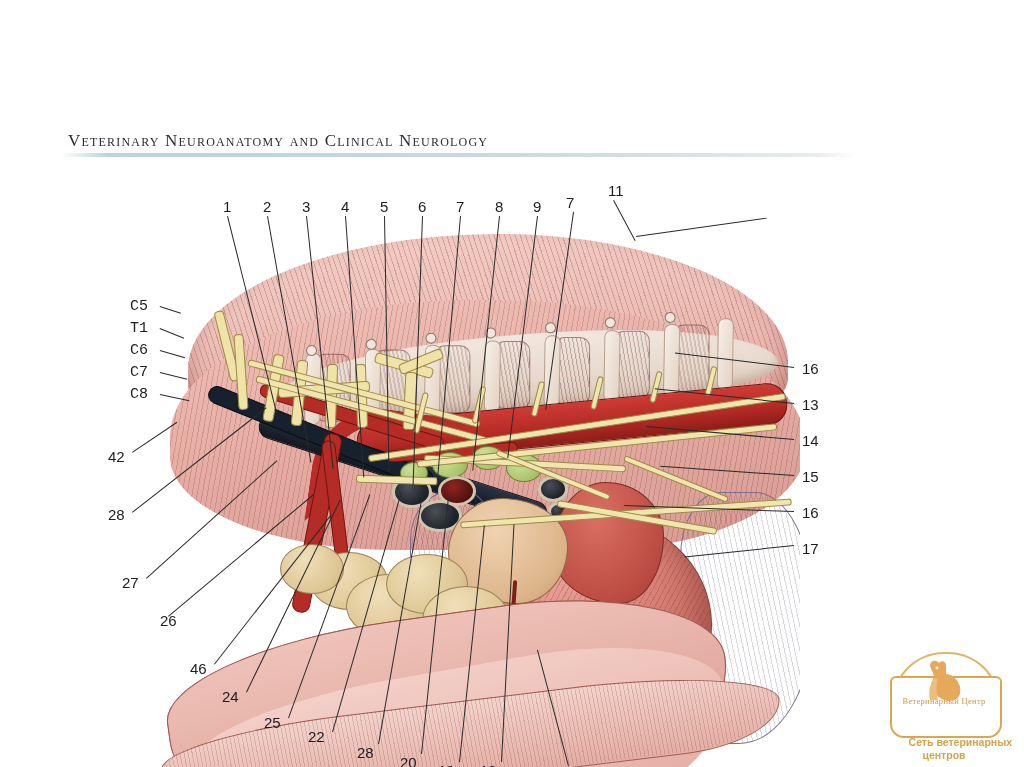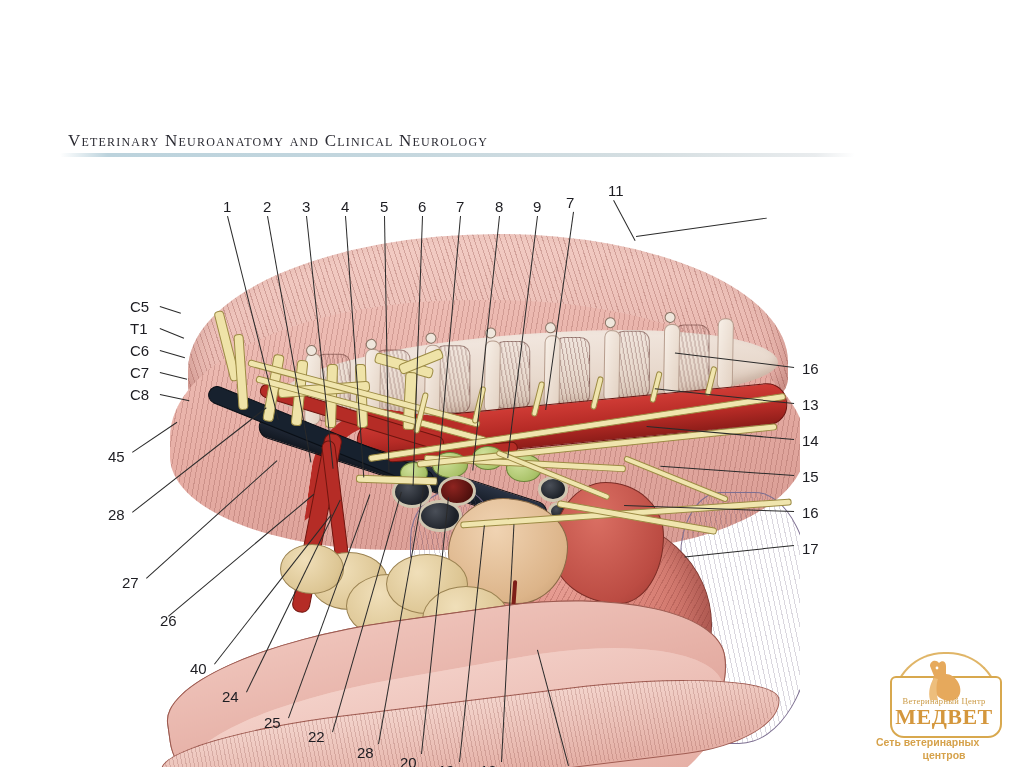--- a/index.html
+++ b/index.html
@@ -222,21 +222,21 @@
   
   .leader{position:absolute;background:#2a2a2a;transform-origin:0 0;height:1px;}
   .lbl{
     position:absolute;
     font-family:"Liberation Sans", sans-serif;
     font-size:15px;color:#1d1d22;
     white-space:nowrap;
   }
   .lbl-spinal{
     position:absolute;
-    font-family:Liberation Sans, sans-serif;
+    font-family:Liberation Mono, monospace;
     font-size:15px;color:#1d1d22;white-space:nowrap;
   }
   .artist{
     position:absolute;
     font-family:"Liberation Sans", sans-serif;
     font-size:7px;letter-spacing:.6px;color:#4a3a36;
   }
 
   
   .logo{position:absolute;left:876px;top:652px;width:136px;height:112px;}
@@ -260,21 +260,21 @@
     position:absolute;left:0;top:44px;width:136px;text-align:center;
     font-family:"Liberation Serif", serif;
     font-size:8.5px;color:#cb9a45;letter-spacing:.3px;
   }
   .logo-main-text{
     position:absolute;left:0;top:52px;width:136px;text-align:center;
     font-family:"Liberation Serif", serif;
     font-size:22px;font-weight:700;color:#d4973d;letter-spacing:.5px;
   }
   .logo-sub1{
-    position:absolute;left:0;top:84px;width:136px;text-align:left;
+    position:absolute;left:0;top:84px;width:136px;text-align:right;
     font-family:"Liberation Sans", sans-serif;
     font-size:10.5px;font-weight:700;color:#d6a24b;
   }
   .logo-sub2{
     position:absolute;left:0;top:97px;width:136px;text-align:center;
     font-family:"Liberation Sans", sans-serif;
     font-size:10.5px;font-weight:700;color:#d6a24b;
   }
 </style>
 </head>
@@ -471,33 +471,33 @@
 
     <div class="lbl" style="left:702px;top:292px">15</div>
     <div class="leader" style="left:694px;top:300px;width:134px;transform:rotate(184deg)"></div>
 
     <div class="lbl" style="left:702px;top:328px">16</div>
     <div class="leader" style="left:694px;top:336px;width:170px;transform:rotate(182deg)"></div>
 
     <div class="lbl" style="left:702px;top:364px">17</div>
     <div class="leader" style="left:694px;top:370px;width:110px;transform:rotate(174deg)"></div>
 
-    <div class="lbl" style="left:8px;top:272px">45</div>
+    <div class="lbl" style="left:8px;top:272px">42</div>
     <div class="leader" style="left:32px;top:276px;width:54px;transform:rotate(-34deg)"></div>
 
     <div class="lbl" style="left:8px;top:330px">28</div>
     <div class="leader" style="left:32px;top:336px;width:170px;transform:rotate(-38deg)"></div>
 
     <div class="lbl" style="left:22px;top:398px">27</div>
     <div class="leader" style="left:46px;top:402px;width:176px;transform:rotate(-42deg)"></div>
 
     <div class="lbl" style="left:60px;top:436px">26</div>
     <div class="leader" style="left:68px;top:440px;width:190px;transform:rotate(-40deg)"></div>
 
-    <div class="lbl" style="left:90px;top:484px">40</div>
+    <div class="lbl" style="left:90px;top:484px">46</div>
     <div class="leader" style="left:114px;top:488px;width:190px;transform:rotate(-52deg)"></div>
 
     <div class="lbl" style="left:122px;top:512px">24</div>
     <div class="leader" style="left:146px;top:516px;width:214px;transform:rotate(-64deg)"></div>
 
     <div class="lbl" style="left:164px;top:538px">25</div>
     <div class="leader" style="left:188px;top:542px;width:238px;transform:rotate(-70deg)"></div>
 
     <div class="lbl" style="left:208px;top:552px">22</div>
     <div class="leader" style="left:232px;top:556px;width:250px;transform:rotate(-74deg)"></div>
@@ -520,18 +520,17 @@
 
   <div class="logo">
     <div class="logo-arc"></div>
     <div class="logo-shield"></div>
     <svg class="logo-dog" viewBox="0 0 48 46">
       <path d="M10 8 C10 3, 16 1, 19 5 C22 2, 26 3, 26 8 L26 16 C30 16, 36 19, 39 26 C42 33, 40 40, 34 42 C28 44, 20 42, 16 36 C12 30, 12 22, 14 18 Z" fill="#e6a95c"></path>
       <path d="M14 20 C10 26, 8 34, 10 42 L18 42 C16 34, 16 26, 18 21 Z" fill="#edbe7c"></path>
       <circle cx="17" cy="10" r="1.4" fill="#fff"></circle>
     </svg>
     <div class="logo-top-text">Ветеринарный Центр</div>
-    <div class="logo-main-text">МЕДВЕТ</div>
     <div class="logo-sub1">Сеть ветеринарных</div>
     <div class="logo-sub2">центров</div>
   </div>
 
 </div>
 
 </body></html>

